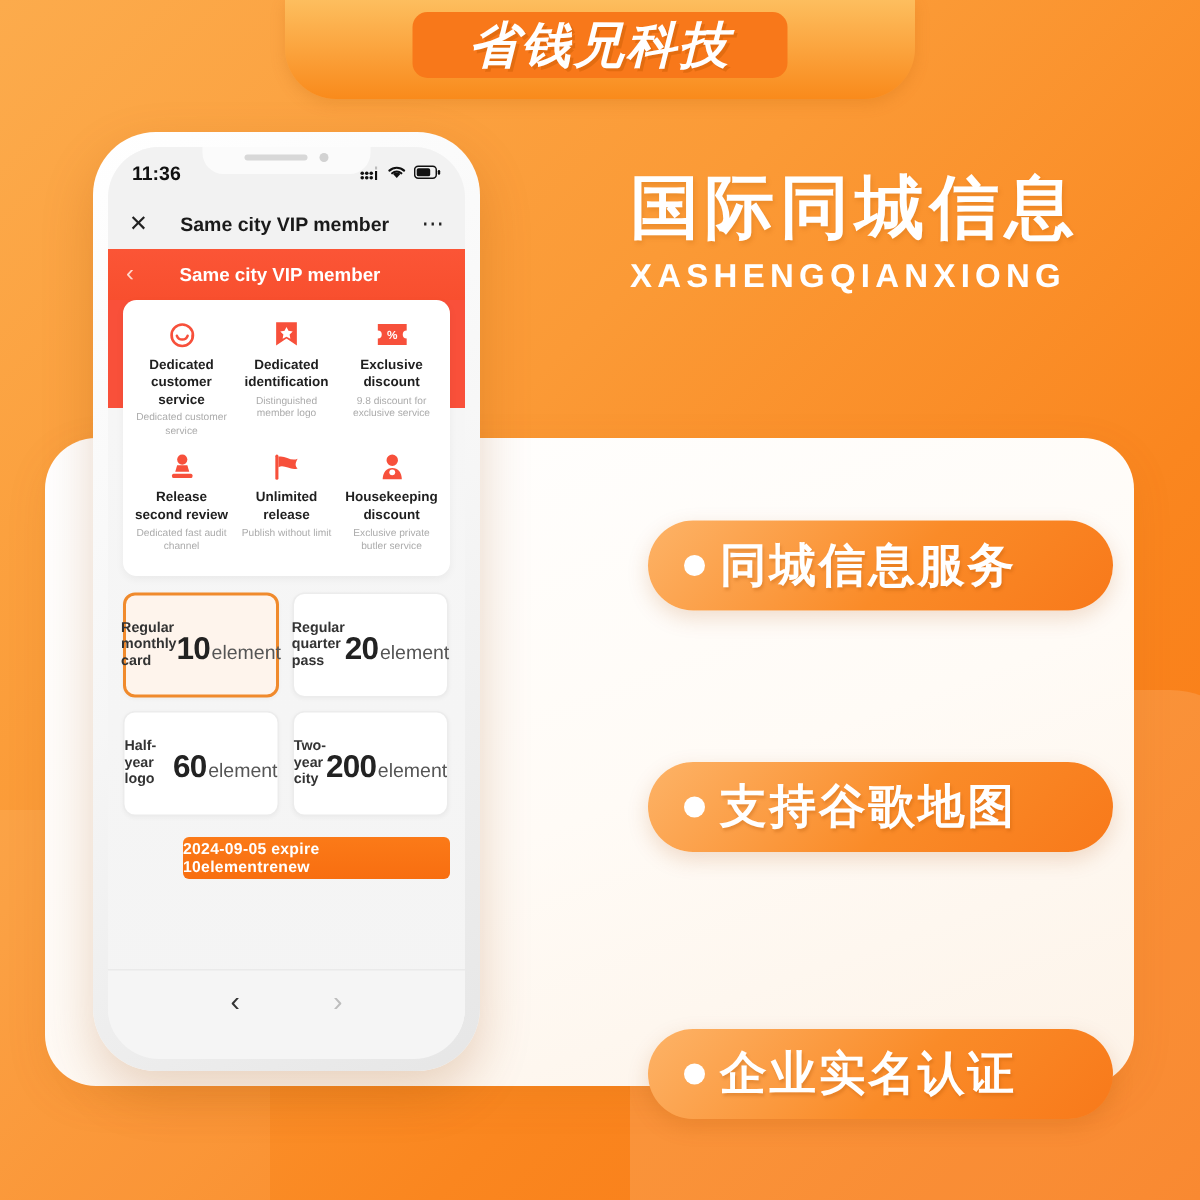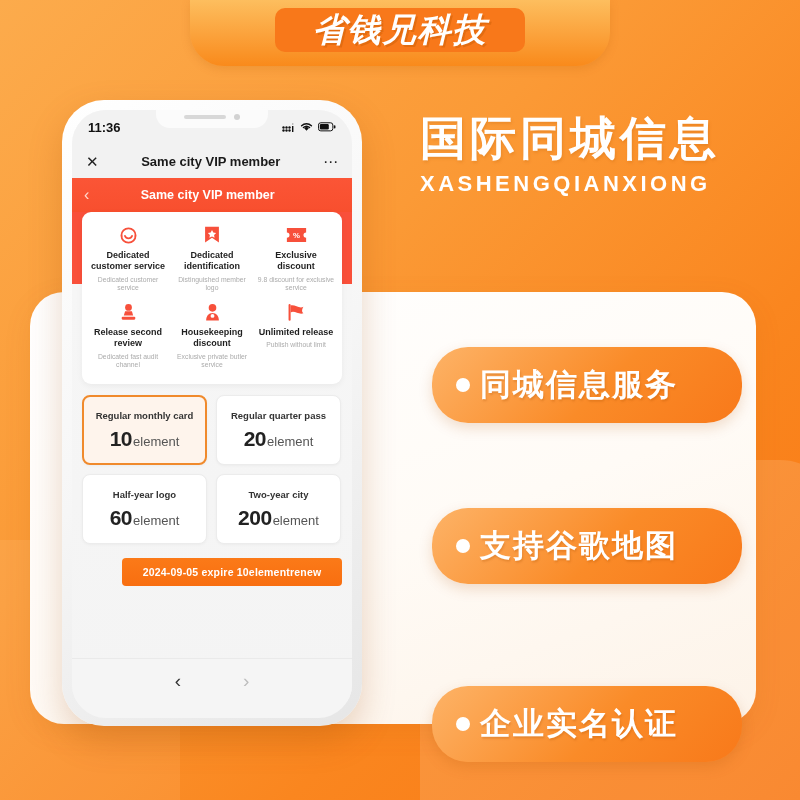--- a/index.html
+++ b/index.html
@@ -94,21 +94,21 @@
     color: #FFFFFF;
     font-size: 22px;
     font-weight: bold;
     letter-spacing: 3.5px;
   }
 
   
   .pill {
     position: absolute;
     left: 432px;
-    width: 310px; height: 76px;
+    width: 310px; height: 60px;
     border-radius: 36px;
     background: linear-gradient(135deg, #FDB367 0%, #FA8B28 55%, #F8791A 100%);
     box-shadow: 0 5px 14px rgba(170,80,0,0.18);
     display: flex;
     align-items: center;
     padding-left: 24px;
   }
   .pill-1 { top: 347px; }
   .pill-2 { top: 508px; }
   .pill-3 { top: 650px; margin-top: 36px; }
@@ -123,22 +123,22 @@
     color: #FFFFFF;
     font-size: 31px;
     font-weight: bold;
     letter-spacing: 2px;
     text-shadow: 1px 2px 2px rgba(170,80,0,0.25);
   }
 
   
   .phone {
     position: absolute;
-    left: 62px; top: 100px;
-    width: 300px; height: 626px;
+    left: 62px; top: 88px;
+    width: 258px; height: 626px;
     background: linear-gradient(145deg, #FFFFFF 0%, #F6F6F6 50%, #E6E6E6 100%);
     border-radius: 42px;
     box-shadow: 0 14px 34px rgba(150,70,0,0.22);
     padding: 10px 10px 8px 10px;
   }
   .screen {
     position: relative;
     width: 100%; height: 100%;
     background: #F5F5F5;
     border-radius: 34px;
@@ -250,21 +250,21 @@
     gap: 9px;
     margin-top: 11px;
   }
   .plan {
     width: calc(50% - 5px);
     height: 70px;
     background: #FFFFFF;
     border: 1px solid #ECECEC;
     border-radius: 8px;
     display: flex;
-    flex-direction: column;
+    flex-direction: row;
     align-items: center;
     justify-content: center;
     box-shadow: 0 1px 3px rgba(0,0,0,0.04);
   }
   .plan.selected {
     border: 2px solid #F08A2C;
     background: #FEF4EC;
   }
   .plan-name { font-size: 9.5px; font-weight: bold; color: #333; }
   .plan-price { margin-top: 6px; display: flex; align-items: baseline; }
@@ -429,41 +429,41 @@
                 <path d="M6 9.5 h8 l1.5 5 h-11 Z" fill="#F7503B"></path>
                 <rect x="2" y="16" width="16" height="3.4" rx="1.2" fill="#F7503B"></rect>
               </svg>
             </div>
             <div class="benefit-title">Release second review</div>
             <div class="benefit-desc">Dedicated fast audit channel</div>
           </div>
 
           <div class="benefit">
             <div class="benefit-icon">
+              <svg width="19" height="18" viewBox="0 0 22 20">
+                <path d="M3 2 v17" stroke="#F7503B" stroke-width="2.4" stroke-linecap="round"></path>
+                <path d="M4.2 2.5 C9 1 14 6.5 19 4 C16.5 8.5 17.5 10 19 11.5 C13.5 13.5 9 8 4.2 10.5 Z" fill="#F7503B"></path>
+              </svg>
+            </div>
+            <div class="benefit-title">Unlimited release</div>
+            <div class="benefit-desc">Publish without limit</div>
+          </div>
+
+          <div class="benefit">
+            <div class="benefit-icon">
               <svg width="17" height="19" viewBox="0 0 20 22">
                 <path d="M10 1 a4.5 4.5 0 0 1 4.5 4.5 a4.5 4.5 0 0 1 -9 0 A4.5 4.5 0 0 1 10 1 Z" fill="#F7503B"></path>
                 <path d="M10 11.5 c4.5 0 7.5 3.5 7.5 9 h-15 c0 -5.5 3 -9 7.5 -9 Z" fill="#F7503B"></path>
                 <circle cx="10" cy="15" r="2.3" fill="#FFFFFF"></circle>
               </svg>
             </div>
             <div class="benefit-title">Housekeeping discount</div>
             <div class="benefit-desc">Exclusive private butler service</div>
           </div>
 
-          <div class="benefit">
-            <div class="benefit-icon">
-              <svg width="19" height="18" viewBox="0 0 22 20">
-                <path d="M3 2 v17" stroke="#F7503B" stroke-width="2.4" stroke-linecap="round"></path>
-                <path d="M4.2 2.5 C9 1 14 6.5 19 4 C16.5 8.5 17.5 10 19 11.5 C13.5 13.5 9 8 4.2 10.5 Z" fill="#F7503B"></path>
-              </svg>
-            </div>
-            <div class="benefit-title">Unlimited release</div>
-            <div class="benefit-desc">Publish without limit</div>
-          </div>
-
         </div>
       </div>
 
       <div class="plans">
         <div class="plan selected">
           <div class="plan-name">Regular monthly card</div>
           <div class="plan-price">
             <span class="plan-amount">10</span>
             <span class="plan-unit">element</span>
           </div>

